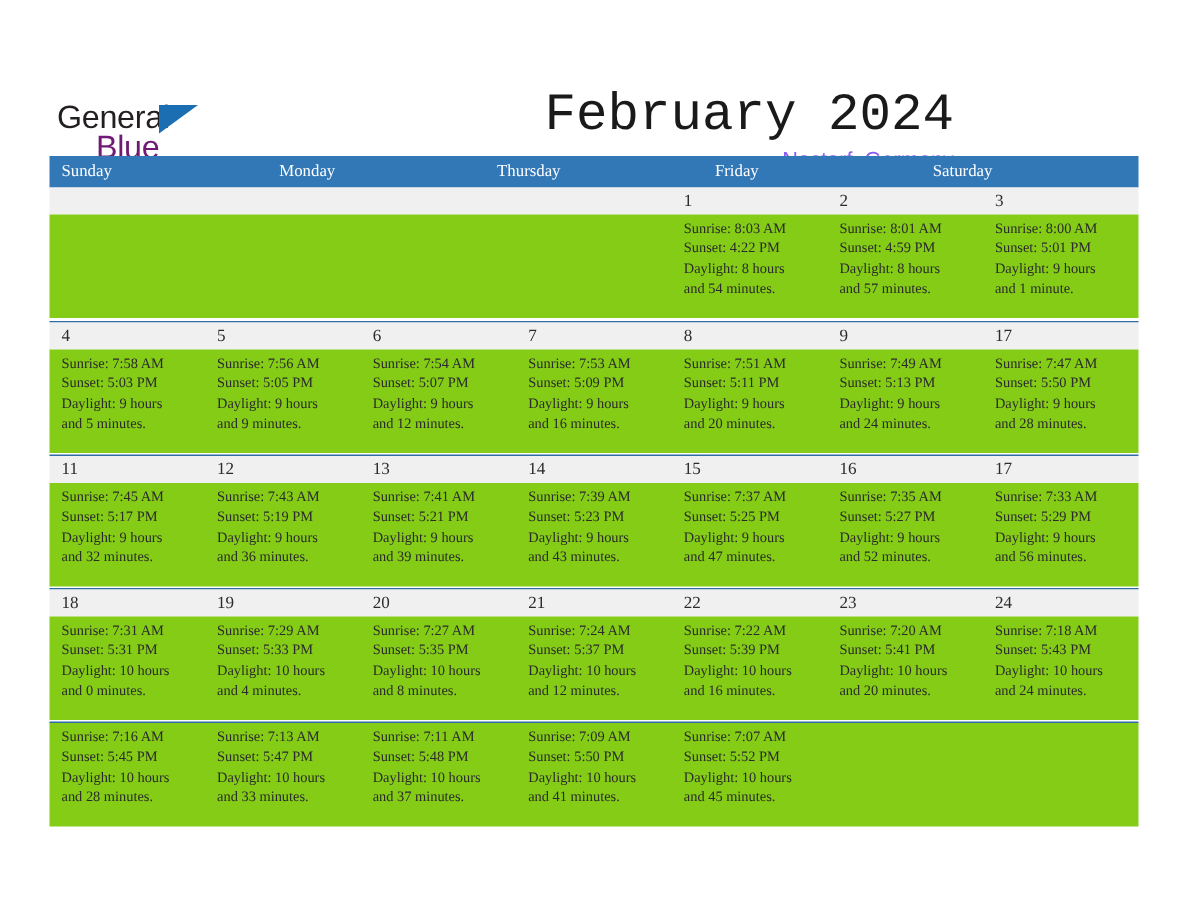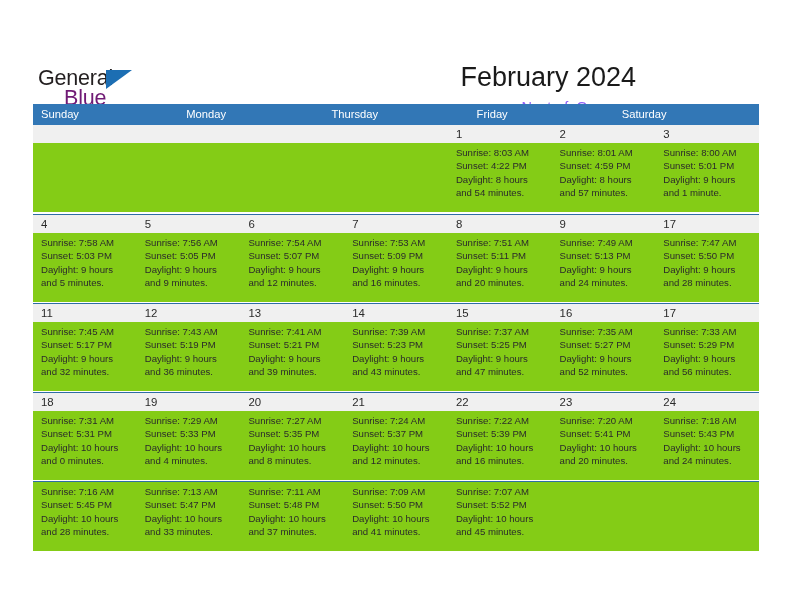--- a/index.html
+++ b/index.html
@@ -65,39 +65,41 @@
     border-bottom: 19px solid transparent;
   }
 
   .title-block {
     position: absolute;
     right: 40px;
     top: 32px;
     text-align: right;
   }
   .cal-title {
-    font-size: 27px;
+    font-size: 35px;
     color: #1a1a1a;
     line-height: 34px;
     white-space: nowrap;
+    font-family: Liberation Mono, monospace;
   }
   .cal-subtitle {
     font-size: 14.5px;
     color: #8b5cf6;
     line-height: 22px;
     margin-top: 2px;
     white-space: nowrap;
   }
 
   
   .calendar {
     position: absolute;
     left: 33px;
     top: 104px;
     width: 726px;
+    font-family: Liberation Serif, serif;
   }
   .week-head {
     display: flex;
     background: #3277b6;
     height: 21px;
   }
   .week-head .dow {
     flex: 1 1 0;
     color: #ffffff;
     font-size: 11.2px;

